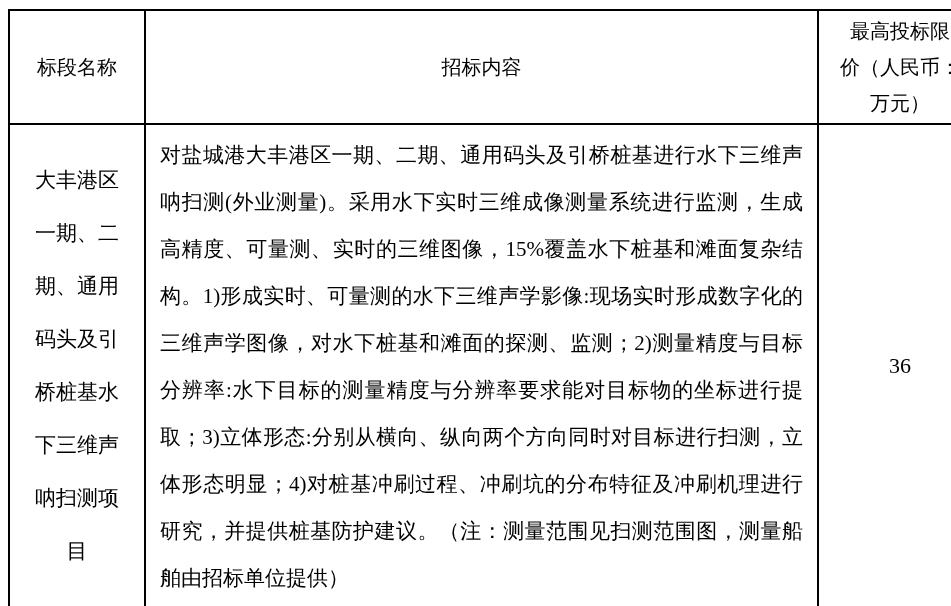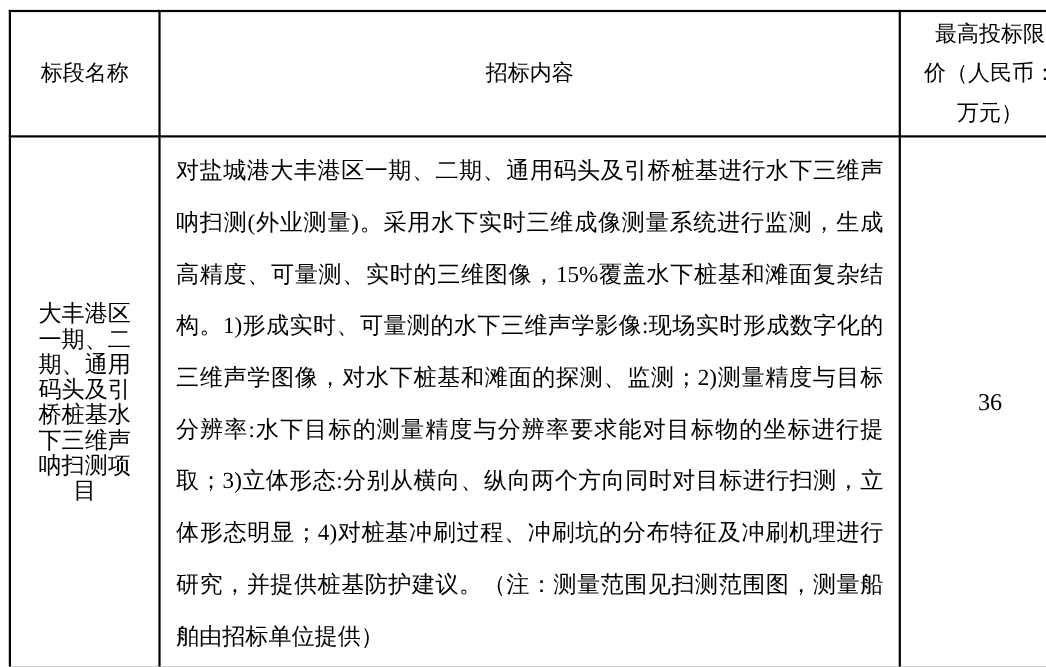--- a/index.html
+++ b/index.html
@@ -44,21 +44,21 @@
       vertical-align: middle;
       font-size: 20px;
       line-height: 36px;
       padding: 2px 6px;
     }
     .preline { white-space: pre-line; }
     td.section-cell {
       text-align: center;
       vertical-align: middle;
       font-size: 21px;
-      line-height: 23px;
+      line-height: 53px;
       padding: 2px 4px;
     }
     td.content-cell {
       text-align: justify;
       text-align-last: left;
       vertical-align: top;
       font-size: 21px;
       line-height: 47px;
       padding: 7px 14px 4px 14px;
     }

